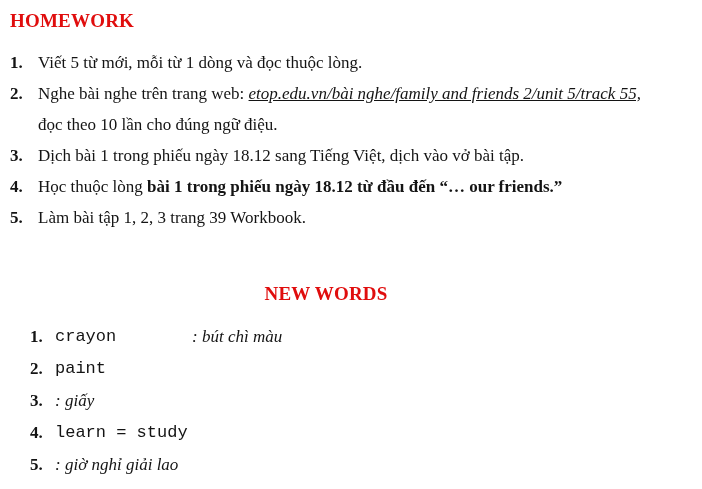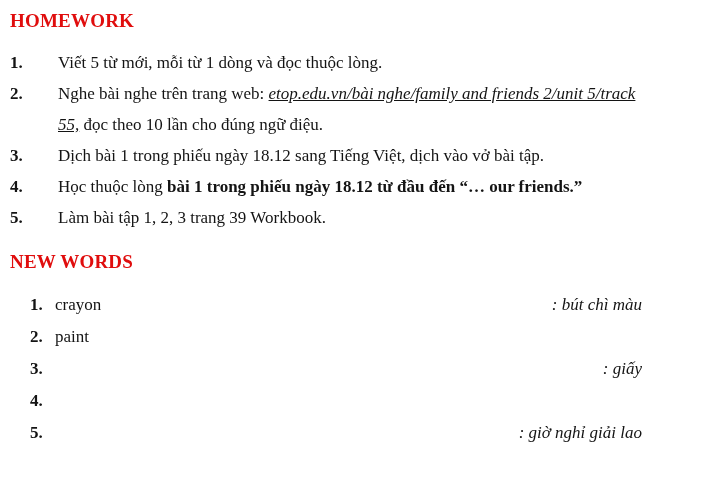--- a/index.html
+++ b/index.html
@@ -33,49 +33,49 @@
     display: flex;
     align-items: flex-start;
     line-height: 31px;
   }
   .hw-num {
     flex: 0 0 28px;
     font-weight: bold;
   }
   .hw-text {
     flex: 1 1 auto;
-    margin-left: 20px;
   }
   .it { font-style: italic; text-decoration: underline; }
   .bd { font-weight: bold; }
   
   .nw-heading {
-    margin-top: 18px;
+    margin-top: 50px;
+    text-align: center;
   }
   .vocab-list {
     margin-top: 16px;
     margin-left: 20px;
     list-style: none;
   }
   .vocab-item {
     display: flex;
     align-items: flex-start;
     line-height: 32px;
   }
   .vocab-num {
     flex: 0 0 25px;
     font-weight: bold;
   }
   .vocab-word {
     flex: 0 0 137px;
+    font-family: Liberation Mono, monospace;
   }
   .vocab-def {
     flex: 1 1 auto;
     font-style: italic;
-    text-align: right;
   }
 </style>
 </head>
 <body>
 
 <div class="page">
 
   <div class="section-heading">HOMEWORK</div>
 
   <ol class="hw-list">
@@ -112,20 +112,21 @@
     <li class="vocab-item">
       <span class="vocab-num">2.</span>
       <span class="vocab-word">paint</span>
     </li>
     <li class="vocab-item">
       <span class="vocab-num">3.</span>
       <span class="vocab-def">: giấy</span>
     </li>
     <li class="vocab-item">
       <span class="vocab-num">4.</span>
+      <span class="vocab-word">learn = study</span>
     </li>
     <li class="vocab-item">
       <span class="vocab-num">5.</span>
       <span class="vocab-def">: giờ nghỉ giải lao</span>
     </li>
   </ol>
 
 </div>
 
 </body></html>

